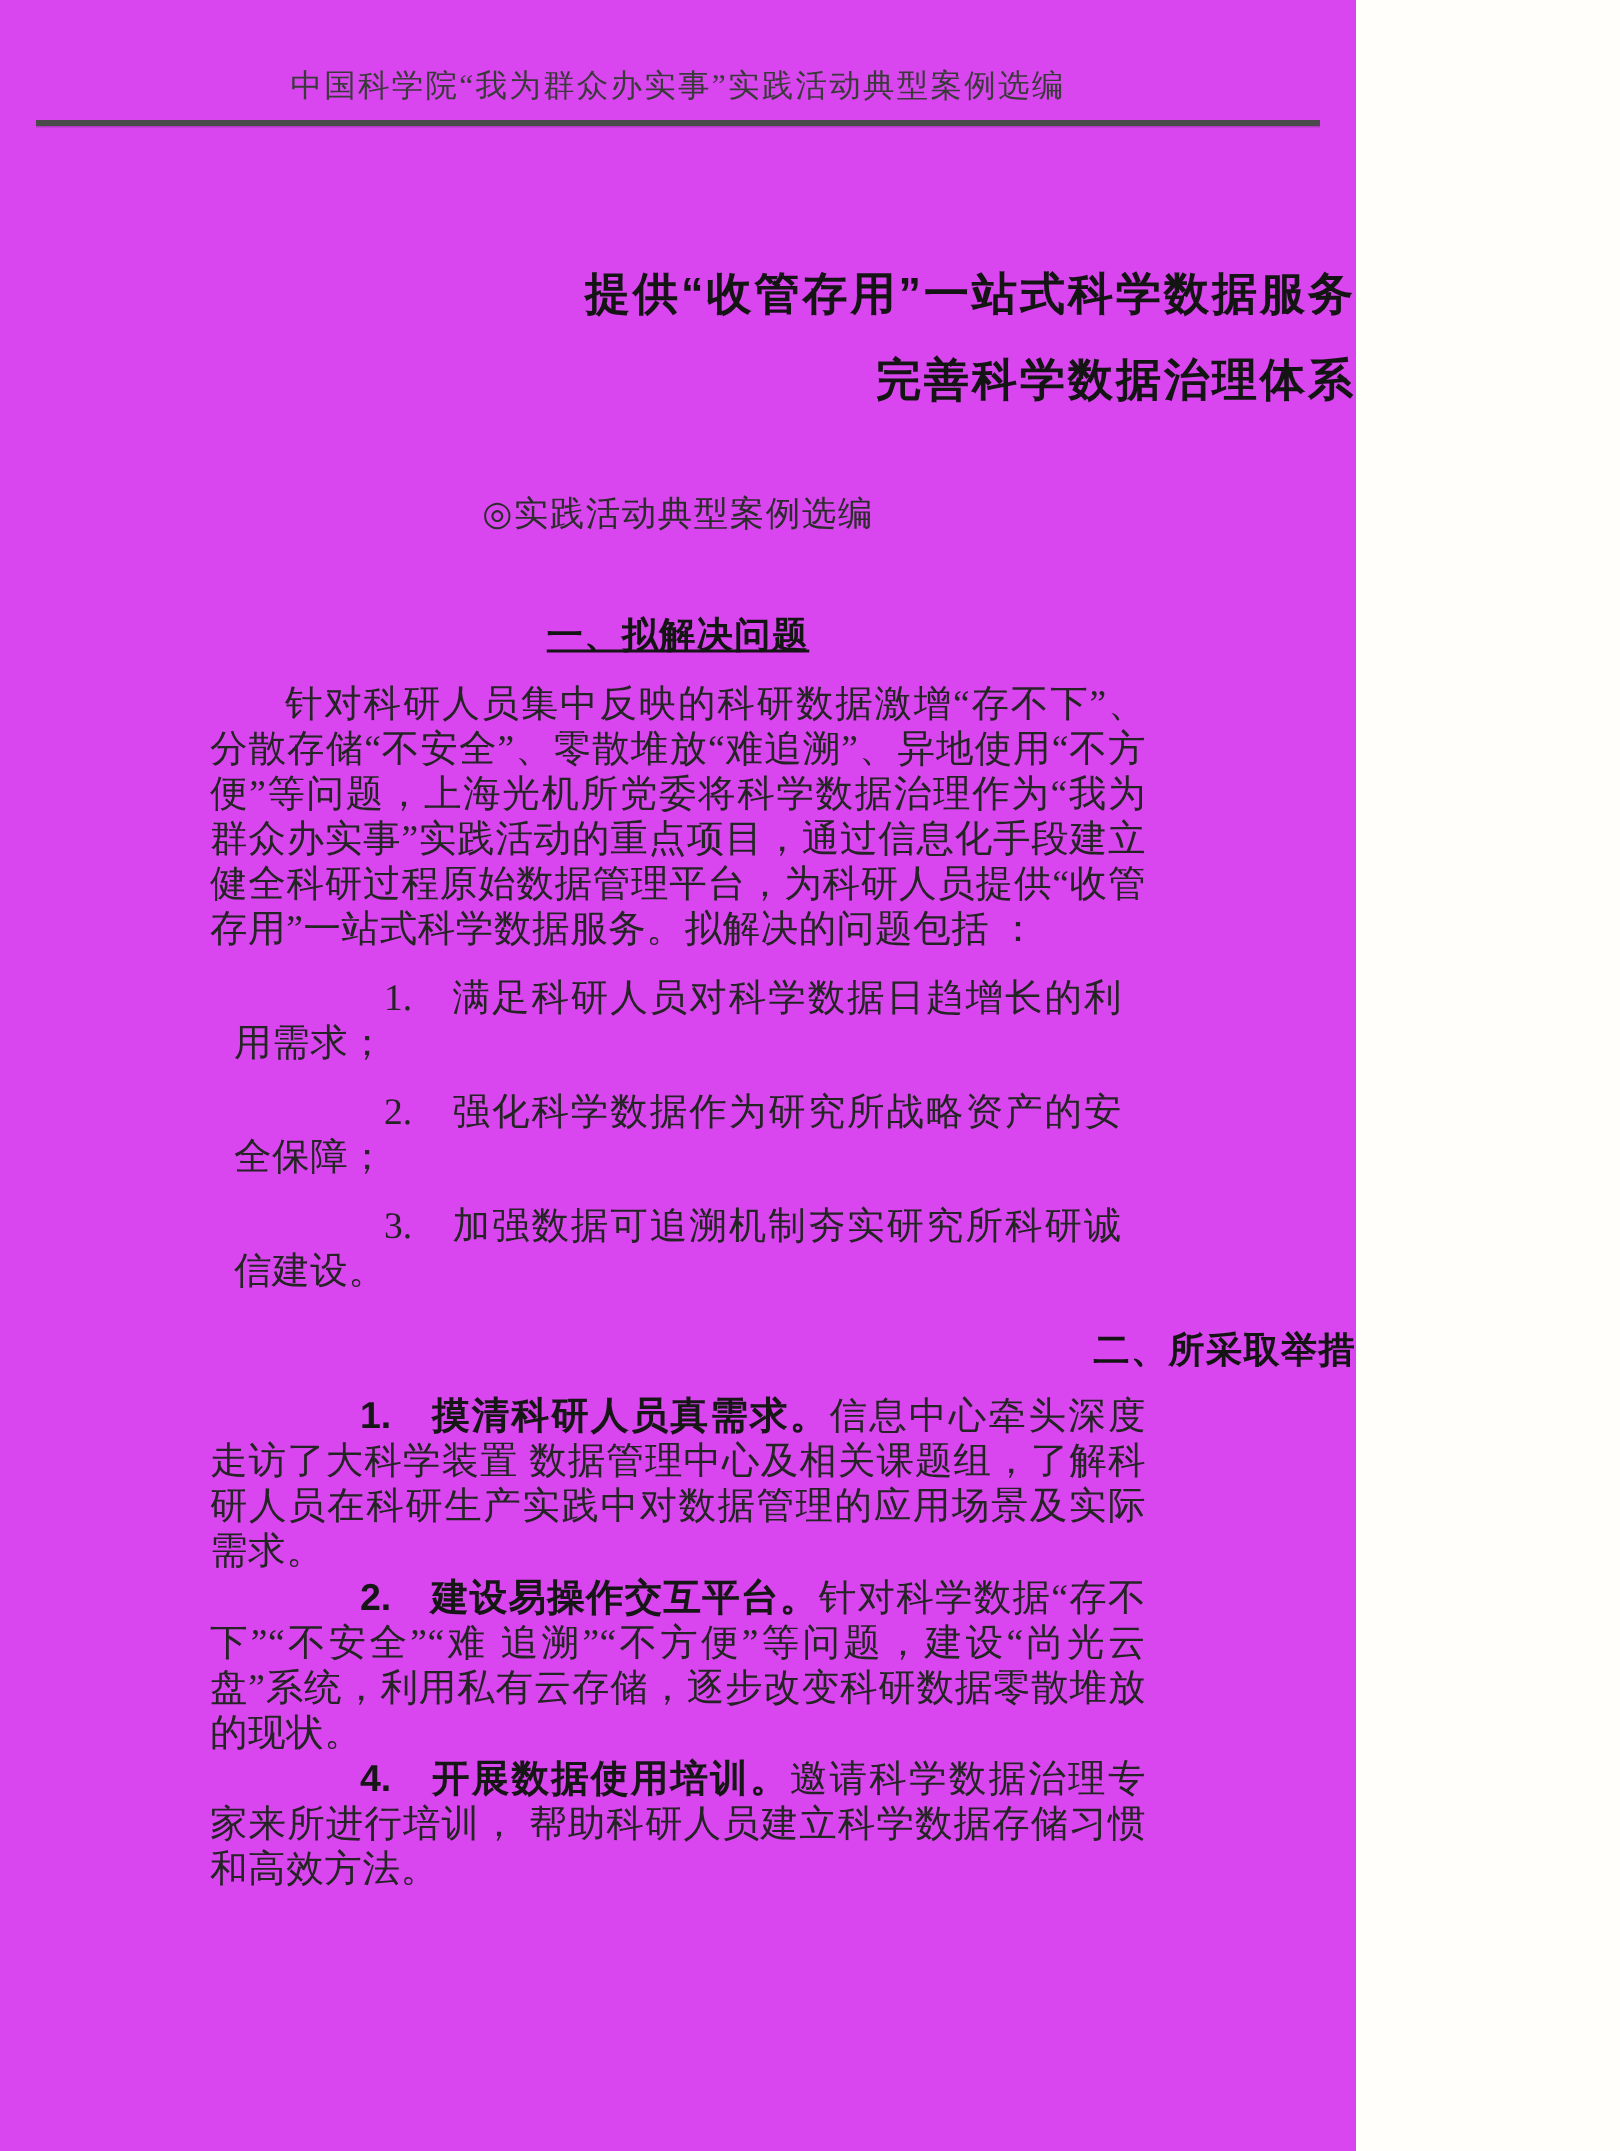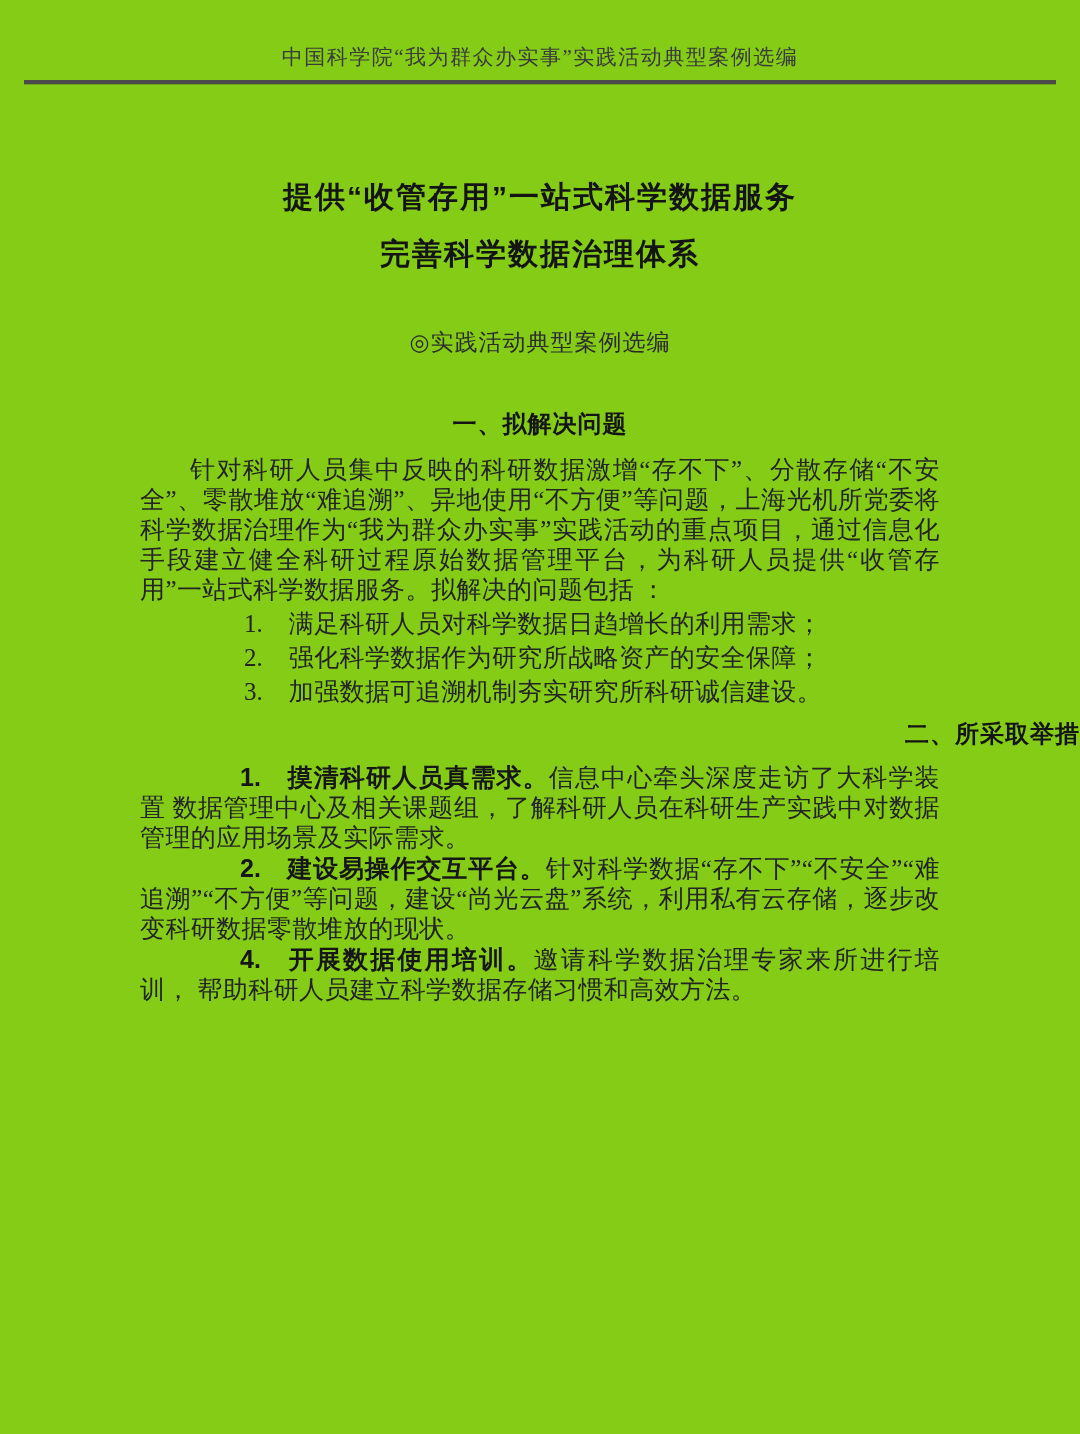--- a/index.html
+++ b/index.html
@@ -3,23 +3,23 @@
 <meta charset="utf-8">
 <style>
   * { box-sizing: border-box; }
   html, body { margin: 0; padding: 0; }
   body {
     background: #fffefa;
     font-family: "Liberation Serif", "DejaVu Serif", serif;
   }
   .page {
     position: relative;
-    width: 1080px;
+    width: 904px;
     height: 1434px;
-    background: #84cc16;
+    background: #d946ef;
     overflow: hidden;
     color: #232323;
   }
 
   
   .page-header { padding-top: 44px; }
   .header-title {
     text-align: center;
     font-size: 21px;
     color: #3a3a3a;
@@ -29,21 +29,21 @@
   .header-rule {
     height: 4px;
     background: #4a4a4a;
     margin: 10px 24px 0 24px;
     box-shadow: 0 1px 0 rgba(0,0,0,0.18);
   }
 
   
   .doc-title {
     margin: 84px 0 0 0;
-    text-align: center;
+    text-align: right;
     font-family: "Liberation Sans", "DejaVu Sans", sans-serif;
     font-weight: 700;
     font-size: 30px;
     line-height: 57px;
     color: #141414;
     letter-spacing: 2px;
   }
   .doc-title .title-line { display: block; }
 
   .byline {
@@ -58,37 +58,37 @@
   .section-heading {
     text-align: center;
     font-family: "Liberation Sans", "DejaVu Sans", sans-serif;
     font-weight: 700;
     font-size: 24px;
     color: #141414;
     letter-spacing: 1px;
     line-height: 43px;
     margin: 0;
   }
-  .heading-1 { margin: 44px 0 10px 0; }
+  .heading-1 { margin: 44px 0 10px 0; text-decoration: underline; }
   .heading-2 { margin: 5px 0 7px 0; text-align: right; }
 
   
   .body-block { margin: 0 140px; }
   .body-para {
     margin: 0;
     font-size: 25px;
     line-height: 30px;
     text-align: justify;
     text-justify: inter-ideograph;
     color: #242424;
     letter-spacing: 0.4px;
   }
   .indent { text-indent: 2em; }
 
-  .list-item { margin: 4px; }
+  .list-item { margin: 16px; }
   .li-num, .m-num {
     display: inline-block;
     margin-right: 26px;
     letter-spacing: 0;
   }
   .m-num, .m-lead {
     font-family: "Liberation Sans", "DejaVu Sans", sans-serif;
     font-weight: 700;
     color: #161616;
   }

